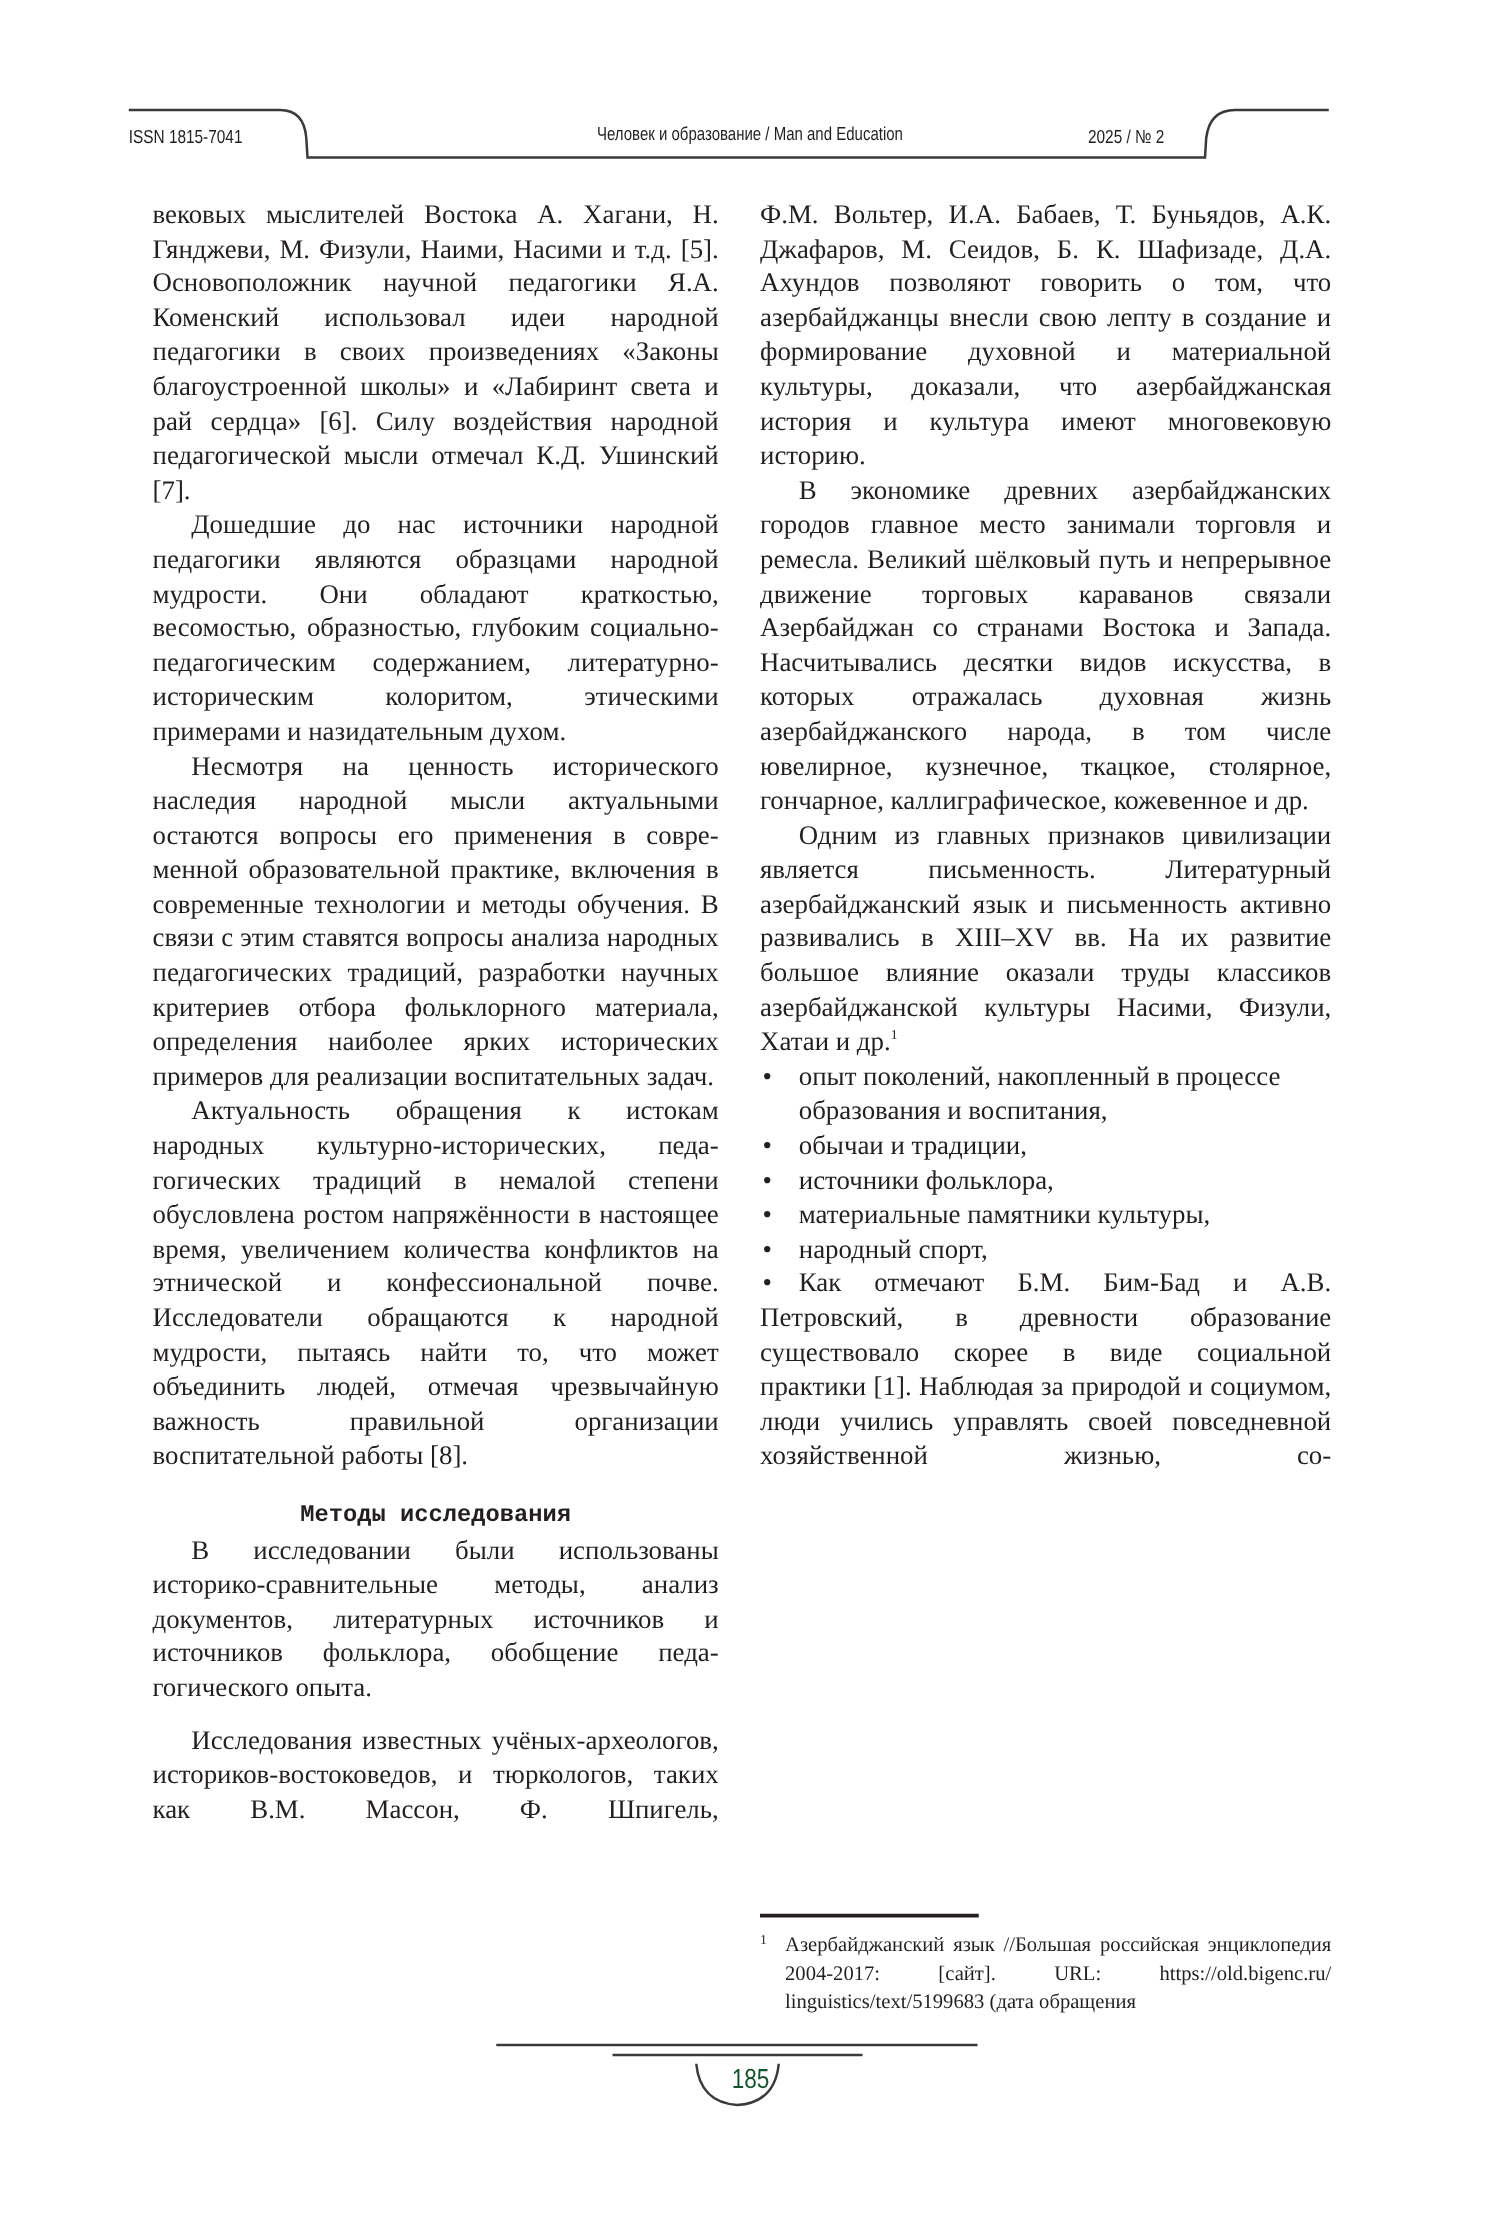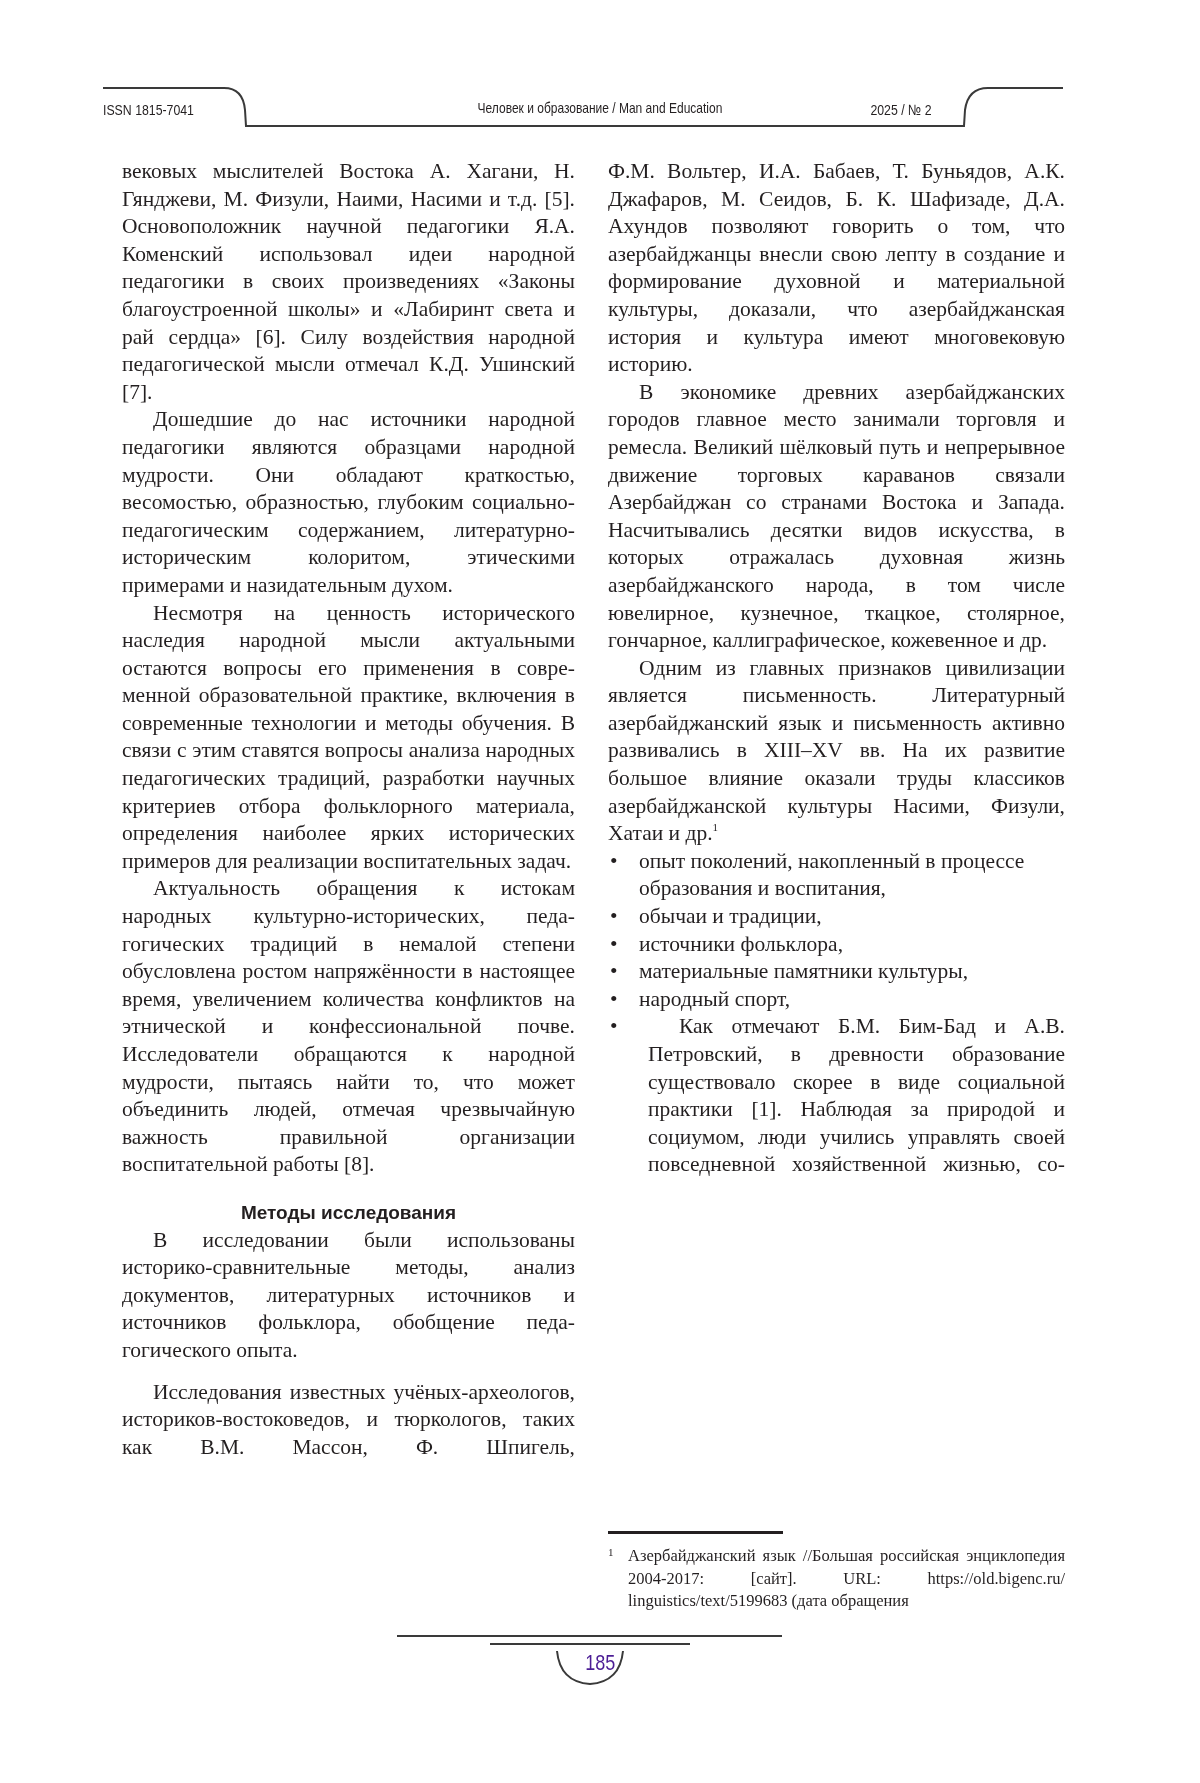--- a/index.html
+++ b/index.html
@@ -14,39 +14,39 @@
   .jtitle span.inner { display: inline-block; transform: scaleX(0.8); transform-origin: center; }
   .issue { right: 137px; top: 101px; font-size: 15px; transform: scaleX(0.82); transform-origin: right center; }
 
   
   .col { position: absolute; top: 158px; font-family: "Liberation Serif", serif; font-size: 21.5px; line-height: 27.6px; text-align: justify; hyphens: manual; }
   .col-left { left: 122px; width: 453px; }
   .col-right { left: 608px; width: 457px; }
   .col p { margin: 0; text-indent: 0; font-family: Liberation Serif, serif; }
   .col p.ind { text-indent: 31px; }
   .col p.last { text-align-last: left; }
-  .col h2 { margin: 0; font-family: Liberation Sans, sans-serif; font-weight: bold; font-size: 19px; line-height: 27.6px; text-align: center; color: #231f20; }
+  .col h2 { margin: 0; font-family: Liberation Mono, monospace; font-weight: bold; font-size: 19px; line-height: 27.6px; text-align: center; color: #231f20; }
   .gap { height: 20px; }
   .gap2 { height: 14px; }
 
   ul.bullets { list-style: none; margin: 0; padding: 0; }
   ul.bullets li { position: relative; padding-left: 31px; text-align: left; }
   ul.bullets li .dot { position: absolute; left: 2px; top: 0; }
 
   sup.fn { font-size: 11px; vertical-align: 9px; line-height: 0; }
 
   
   .fn-rule { position: absolute; left: 608px; top: 1531px; width: 175px; height: 3px; background: #231f20; }
   .footnote { position: absolute; left: 608px; top: 1545px; width: 457px; font-family: "Liberation Serif", serif; font-size: 16.5px; line-height: 22.5px; text-align: justify; }
   .footnote .num { position: absolute; left: 0; top: -4px; font-size: 11px; }
   .footnote .body { padding-left: 20px; }
 
   
   .ftr-svg { position: absolute; left: 0; top: 0; }
-  .pagenum { position: absolute; left: 560px; width: 80px; top: 1650px; text-align: center; font-family: "Liberation Sans", sans-serif; font-size: 22px; color: #4c1d95; }
+  .pagenum { position: absolute; left: 560px; width: 80px; top: 1650px; text-align: center; font-family: "Liberation Sans", sans-serif; font-size: 22px; color: #14532d; }
   .pagenum span { display: inline-block; transform: scaleX(0.82); }
 </style>
 </head>
 <body>
 
 <div class="page">
 
   <svg class="hdr-svg" width="1200" height="140">
     <path d="M103 88 L224 88 Q243 88 245 110 L246 126 L964 126 L965 110 Q968 88 988 88 L1063 88" fill="none" stroke="#3a3a3a" stroke-width="2"></path>
   </svg>
@@ -71,21 +71,21 @@
     <p class="ind last">В экономике древних азербайджанских городов главное место занимали торговля и ремесла. Великий шёлковый путь и не­прерывное движение торговых караванов связали Азербайджан со странами Востока и Запада. Насчитывались десятки видов искусства, в которых отражалась духов­ная жизнь азербайджанского народа, в том числе ювелирное, кузнечное, ткацкое, столярное, гончарное, каллиграфическое, кожевенное и др.</p>
     <p class="ind last"><span>Одним из главных признаков цивилиза­ции является письменность. Литературный азербайджанский язык и письменность активно развивались в XIII–XV вв. На их развитие большое влияние оказали тру­ды классиков азербайджанской культуры Насими, Физули, Хатаи и др.</span><sup class="fn">1</sup></p>
     <ul class="bullets">
       <li><span class="dot">•</span><span>опыт поколений, накопленный в про­цессе образования и воспитания,</span></li>
       <li><span class="dot">•</span><span>обычаи и традиции,</span></li>
       <li><span class="dot">•</span><span>источники фольклора,</span></li>
       <li><span class="dot">•</span><span>материальные памятники культуры,</span></li>
       <li><span class="dot">•</span><span>народный спорт,</span></li>
       <li><span class="dot">•</span></li>
     </ul>
-    <p class="ind" style="text-align-last: justify; margin-left: 40px;">Как отмечают Б.М. Бим-Бад и А.В. Петровский, в древности образование существовало скорее в виде социальной практики [1]. Наблюдая за природой и социумом, люди учились управлять своей повседневной хозяйственной жизнью, со-</p>
+    <p class="ind" style="text-align-last: justify;">Как отмечают Б.М. Бим-Бад и А.В. Петровский, в древности образование существовало скорее в виде социальной практики [1]. Наблюдая за природой и социумом, люди учились управлять своей повседневной хозяйственной жизнью, со-</p>
   </div>
 
   <div class="fn-rule"></div>
   <div class="footnote">
     <span class="num">1</span>
     <div class="body">Азербайджанский язык //Большая российская энци­клопедия 2004-2017: [сайт]. URL: https://old.bigenc.ru/ linguistics/text/5199683 (дата обращения</div>
   </div>
 
   <svg class="ftr-svg" width="1200" height="1783" style="pointer-events:none">
     <line x1="397" y1="1636" x2="782" y2="1636" stroke="#3a3a3a" stroke-width="2"></line>

